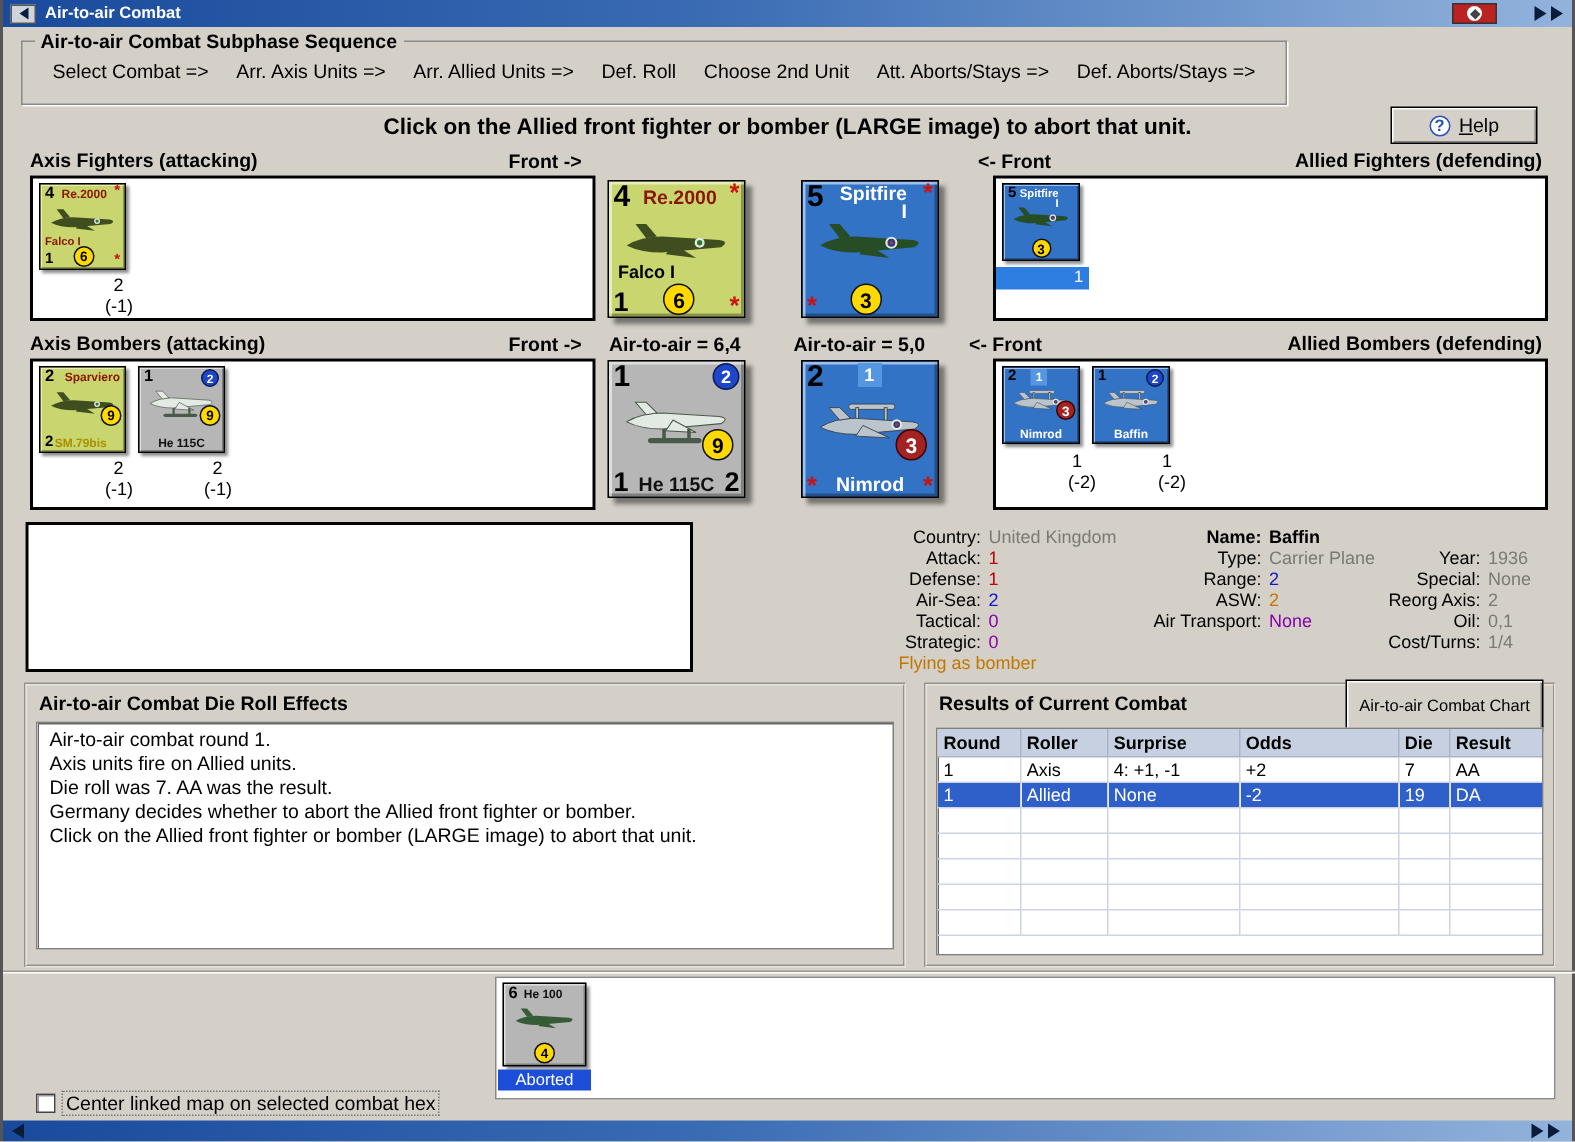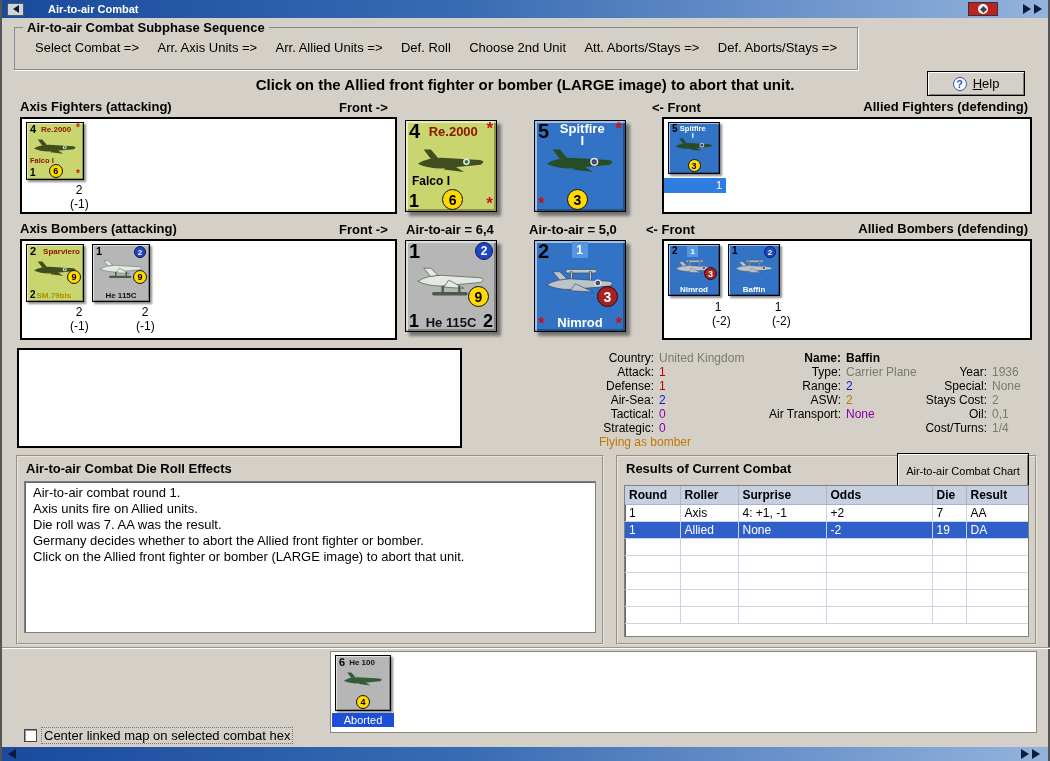--- a/index.html
+++ b/index.html
@@ -5,21 +5,21 @@
   *{margin:0;padding:0;box-sizing:border-box;}
   html,body{width:1050px;height:761px;}
   body{font-family:"Liberation Sans",sans-serif;background:#d4d0c8;position:relative;overflow:hidden;color:#000;}
   #window{position:absolute;inset:0;background:#d4d0c8;border-left:2px solid #555;border-right:2px solid #555;}
 
   
   .titlebar,.bottombar{position:absolute;left:0;width:100%;background:linear-gradient(90deg,#1a4a9c,#3a6cb4 45%,#93b3dc);display:flex;align-items:center;}
   .titlebar{top:0;height:18px;}
   .bottombar{bottom:0;height:14px;}
   .app-icon{width:17px;height:13px;margin-left:5px;background:#cfd4dc;border:1px solid #555;display:inline-flex;align-items:center;justify-content:center;}
-  .title-text{color:#fff;font-size:11px;font-weight:bold;margin-left:24px;flex:1;}
+  .title-text{color:#fff;font-size:11px;font-weight:bold;margin-left:6px;flex:1;}
   .flag{width:30px;height:14px;background:#bb2222;border:1px solid #333;display:inline-flex;align-items:center;justify-content:center;margin-right:50px;}
   .flag-disc{width:10px;height:10px;border-radius:50%;background:#fff;display:flex;align-items:center;justify-content:center;}
   .flag-mark{width:5px;height:5px;background:#444;transform:rotate(45deg);}
   .bar-arrows{position:absolute;right:6px;top:4px;display:flex;gap:3px;}
   .bb-right{position:absolute;right:8px;top:2px;display:flex;gap:3px;}
   .bb-left{margin-left:6px;}
   .tri-r{width:0;height:0;border-top:5px solid transparent;border-bottom:5px solid transparent;border-left:8px solid #0a1c3c;}
   .tri-l{width:0;height:0;border-top:5px solid transparent;border-bottom:5px solid transparent;border-right:8px solid #0a1c3c;}
   .tri-l.sm{border-top-width:4px;border-bottom-width:4px;border-right-width:6px;}
 
@@ -59,21 +59,21 @@
   .c-star{color:#cc1111;font-weight:bold;}
   .sz92 .c-star{font-size:17px;line-height:13px;}
   .sz58 .c-star,.sz52 .c-star{font-size:10px;line-height:8px;}
   .c-nm{font-weight:bold;}
   .red-nm{color:#8b1500;}
   .white-nm{color:#fff;}
   .dark-nm{color:#111;}
   .ylw-nm{color:#a89000;}
   .sz92 .c-nm{font-size:13px;line-height:13px;margin-top:3px;}
   .sz58 .c-nm,.sz56 .c-nm,.sz52 .c-nm{font-size:8px;line-height:9px;margin-top:1px;}
-  .c-nmstack{display:flex;flex-direction:column;align-items:center;color:#fff;font-weight:bold;}
+  .c-nmstack{display:flex;flex-direction:column;align-items:flex-end;color:#fff;font-weight:bold;}
   .sz92 .c-nmstack{font-size:13px;line-height:12px;margin-top:1px;}
   .sz52 .c-nmstack{font-size:7.5px;line-height:7px;margin-top:1px;}
   .c-sub{position:absolute;font-weight:bold;}
   .sz92 .c-sub{left:6px;bottom:23px;font-size:12px;}
   .sz58 .c-sub{left:3px;bottom:14px;font-size:7.5px;color:#8b1500;}
   .c-bname{font-weight:bold;}
   .sz92 .c-bname{font-size:13px;line-height:14px;}
   .sz58 .c-bname,.sz52 .c-bname{font-size:8px;line-height:9px;}
   .c-spacer{width:12px;}
   .c-spacer.sm{width:8px;}
@@ -449,21 +449,21 @@
       <span class="lab">Range:</span>
       <span class="val bluev">2</span>
       <span class="lab">Special:</span>
       <span class="val grayv">None</span>
     </div>
     <div class="ui-row">
       <span class="lab">Air-Sea:</span>
       <span class="val bluev">2</span>
       <span class="lab">ASW:</span>
       <span class="val orangev">2</span>
-      <span class="lab">Stays Cost:</span>
+      <span class="lab">Reorg Axis:</span>
       <span class="val grayv">2</span>
     </div>
     <div class="ui-row">
       <span class="lab">Tactical:</span>
       <span class="val purplev">0</span>
       <span class="lab">Air Transport:</span>
       <span class="val purplev">None</span>
       <span class="lab">Oil:</span>
       <span class="val grayv">0,1</span>
     </div>

